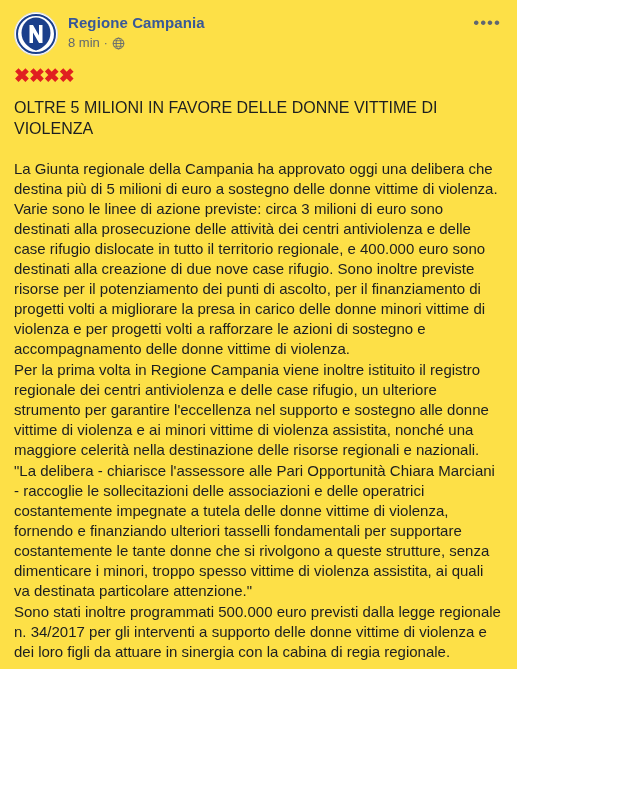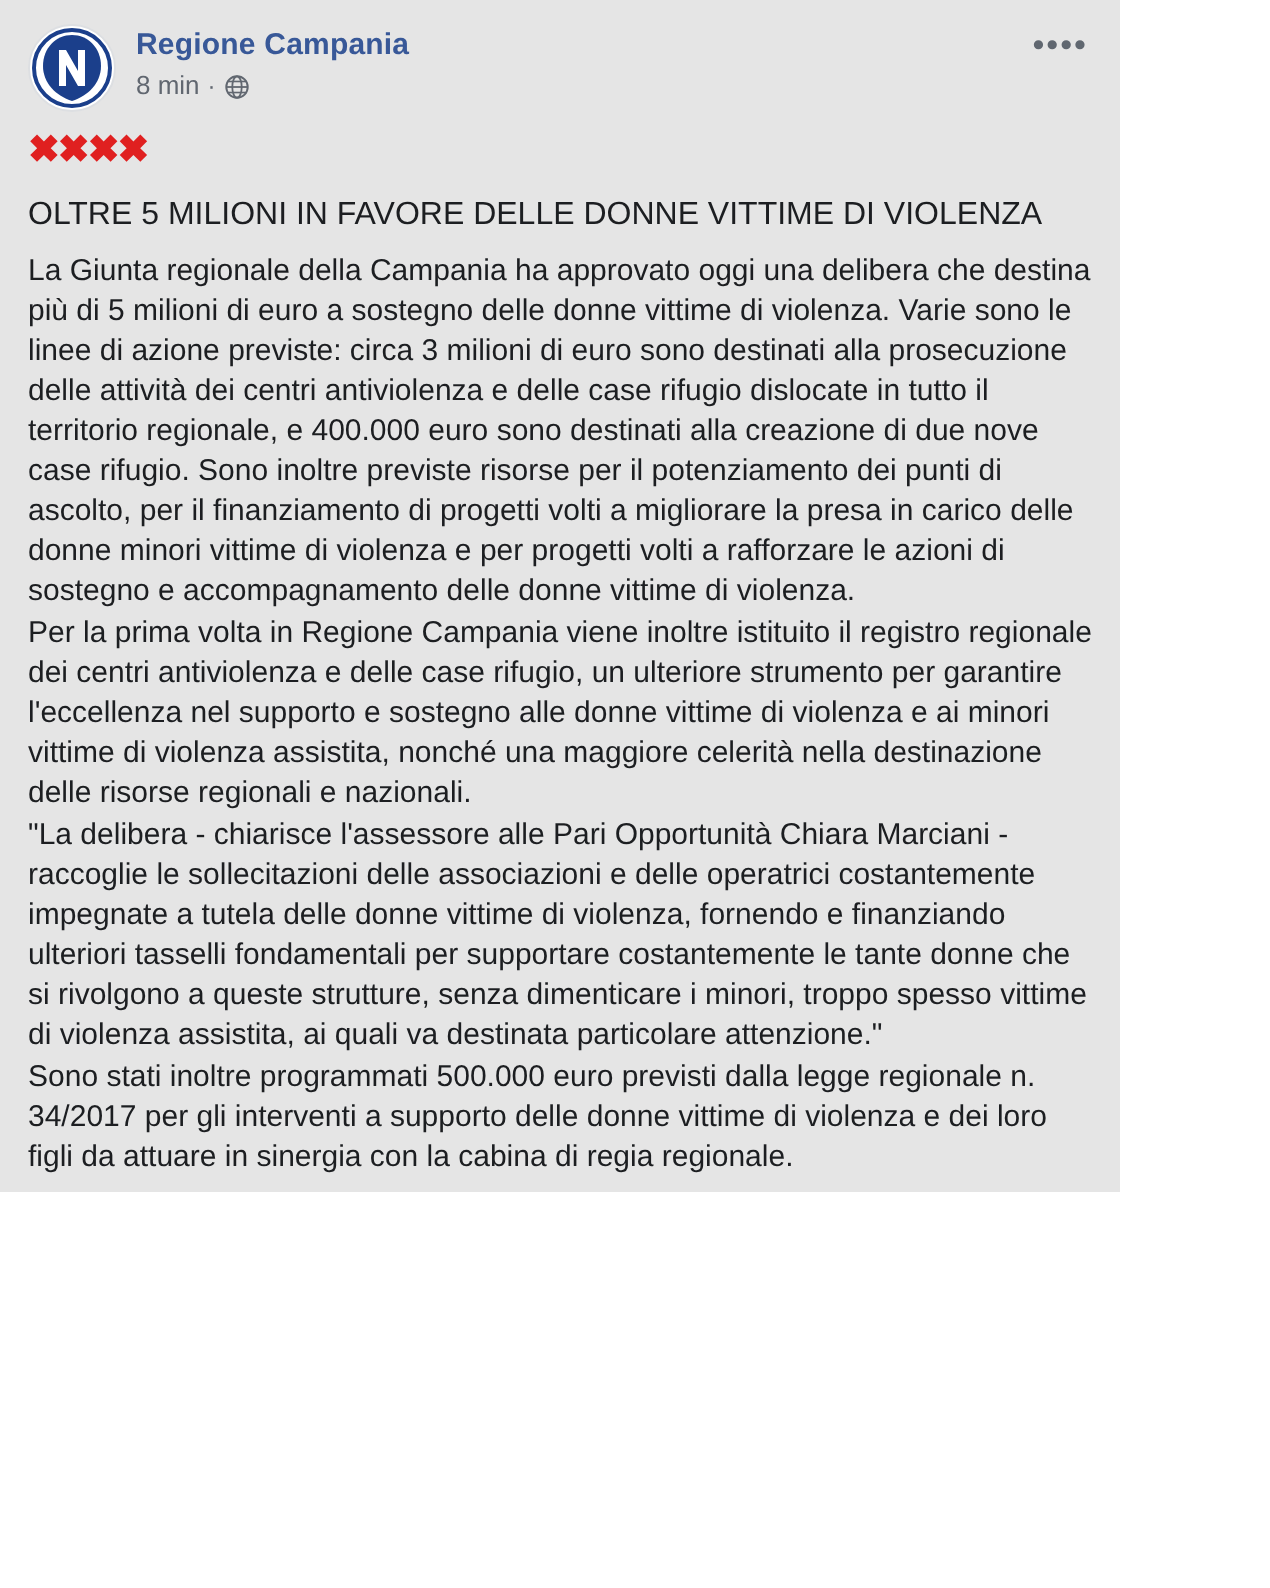--- a/index.html
+++ b/index.html
@@ -8,24 +8,24 @@
   }
   body {
     width: 635px;
     height: 794px;
     background: #ffffff;
     font-family: "Liberation Sans", sans-serif;
     color: #1c1e21;
     overflow: hidden;
   }
   .post {
-    width: 560px;
+    width: 517px;
     box-sizing: border-box;
     padding: 12px 14px 0 14px;
-    background: #e5e5e5;
+    background: #fde047;
   }
   .post-header {
     display: flex;
     align-items: flex-start;
     position: relative;
     margin-bottom: 10px;
   }
   .avatar {
     width: 44px;
     height: 44px;
@@ -107,21 +107,21 @@
     display: inline-block;
   }
   .headline-text {
     font-size: 16px;
     color: #1c1e21;
     padding: 0 1px;
   }
   .title-block {
     font-size: 16px;
     line-height: 21px;
-    margin-bottom: 8px;
+    margin-bottom: 20px;
   }
   .para {
     margin: 0 0 1px 0;
     font-size: 15px;
     line-height: 20px;
     text-align: left;
   }
 </style>
 </head>
 <body>

